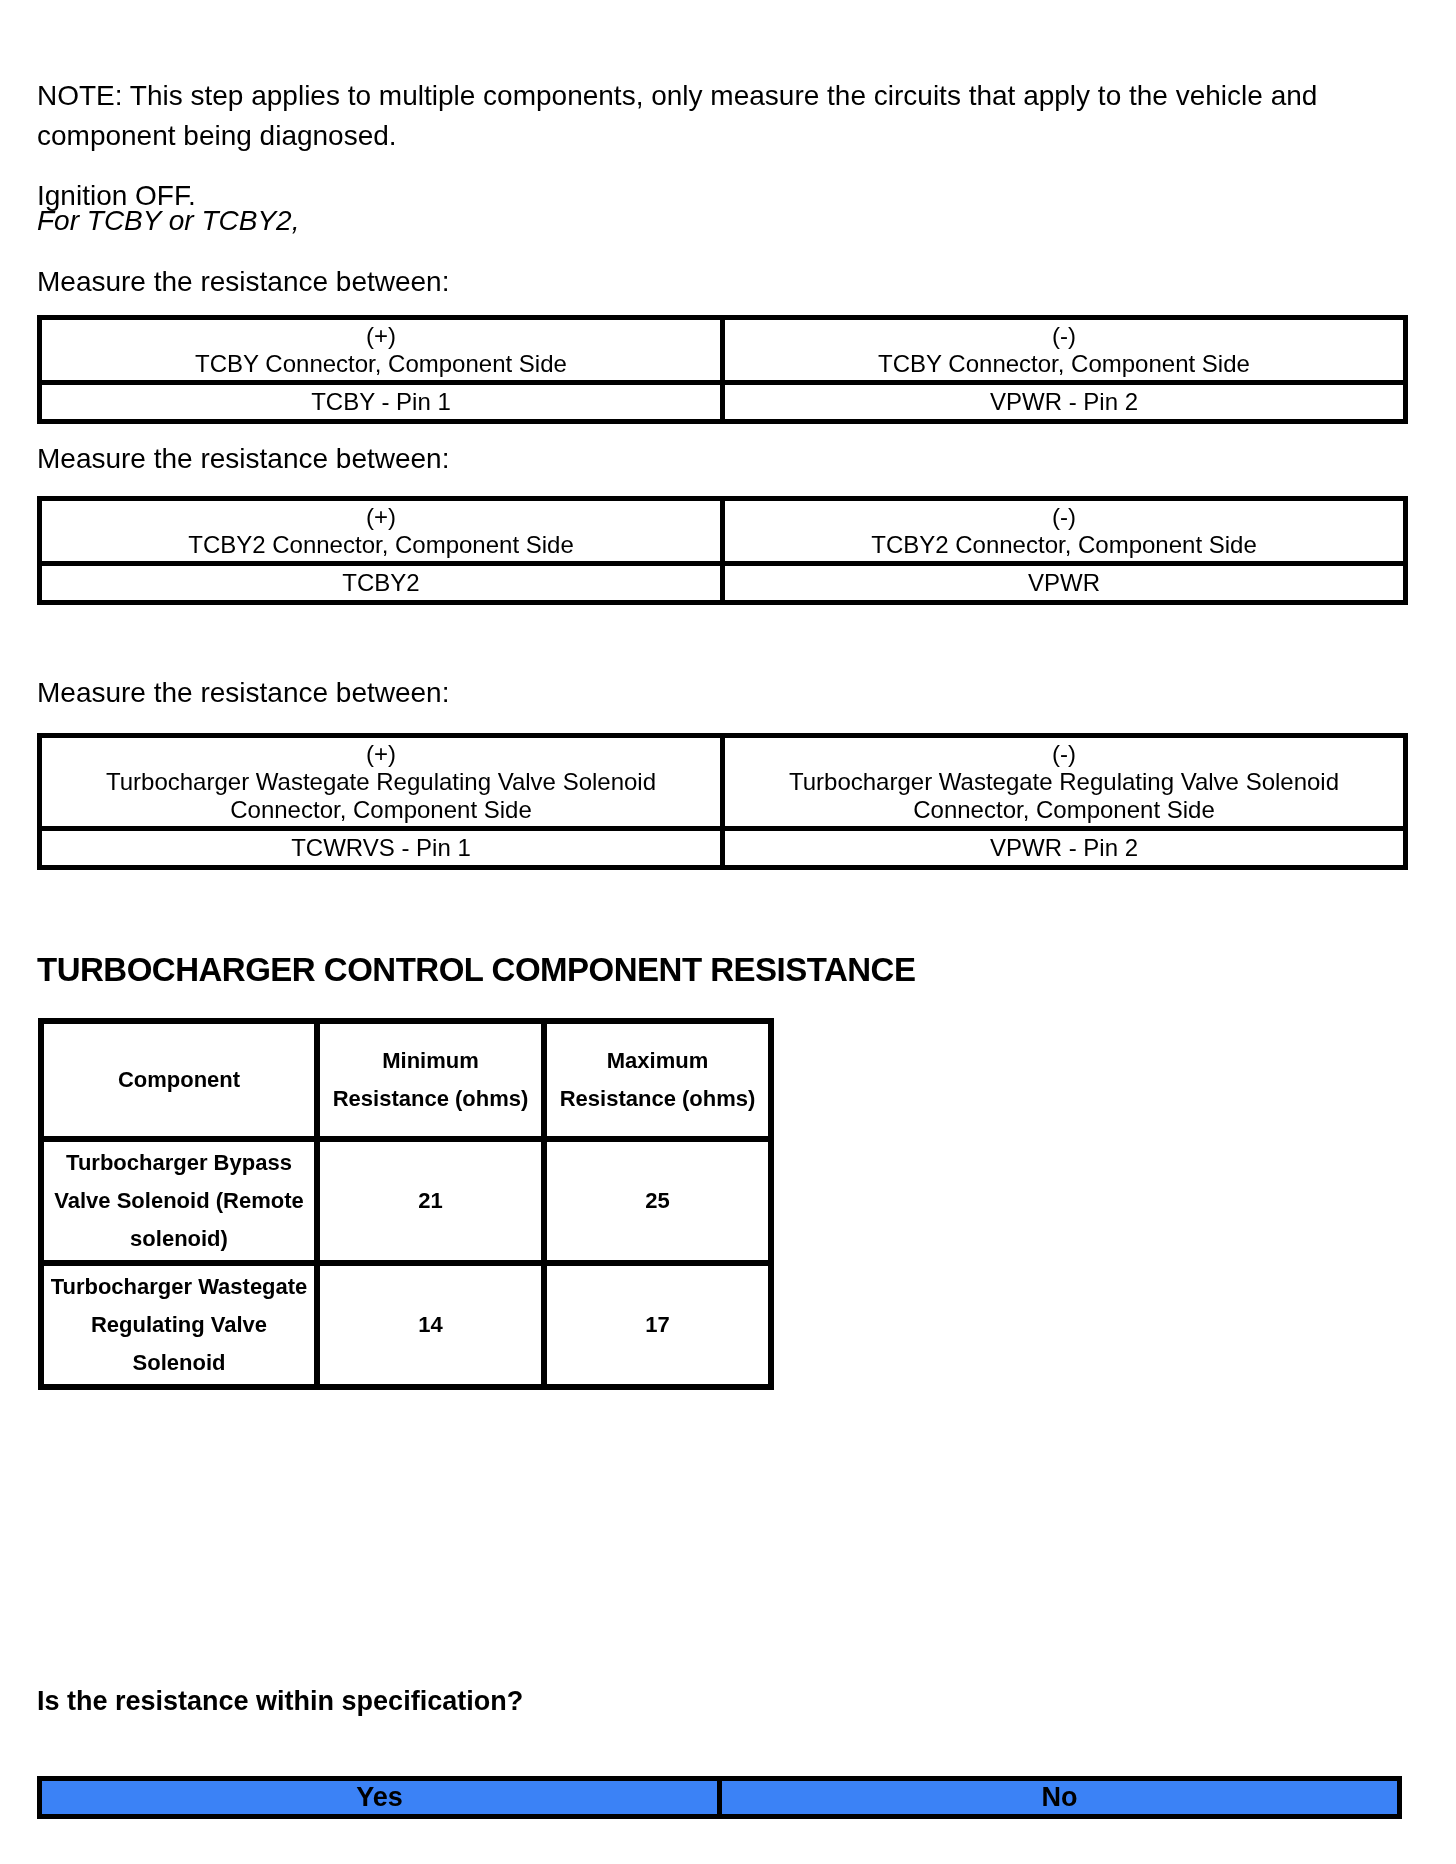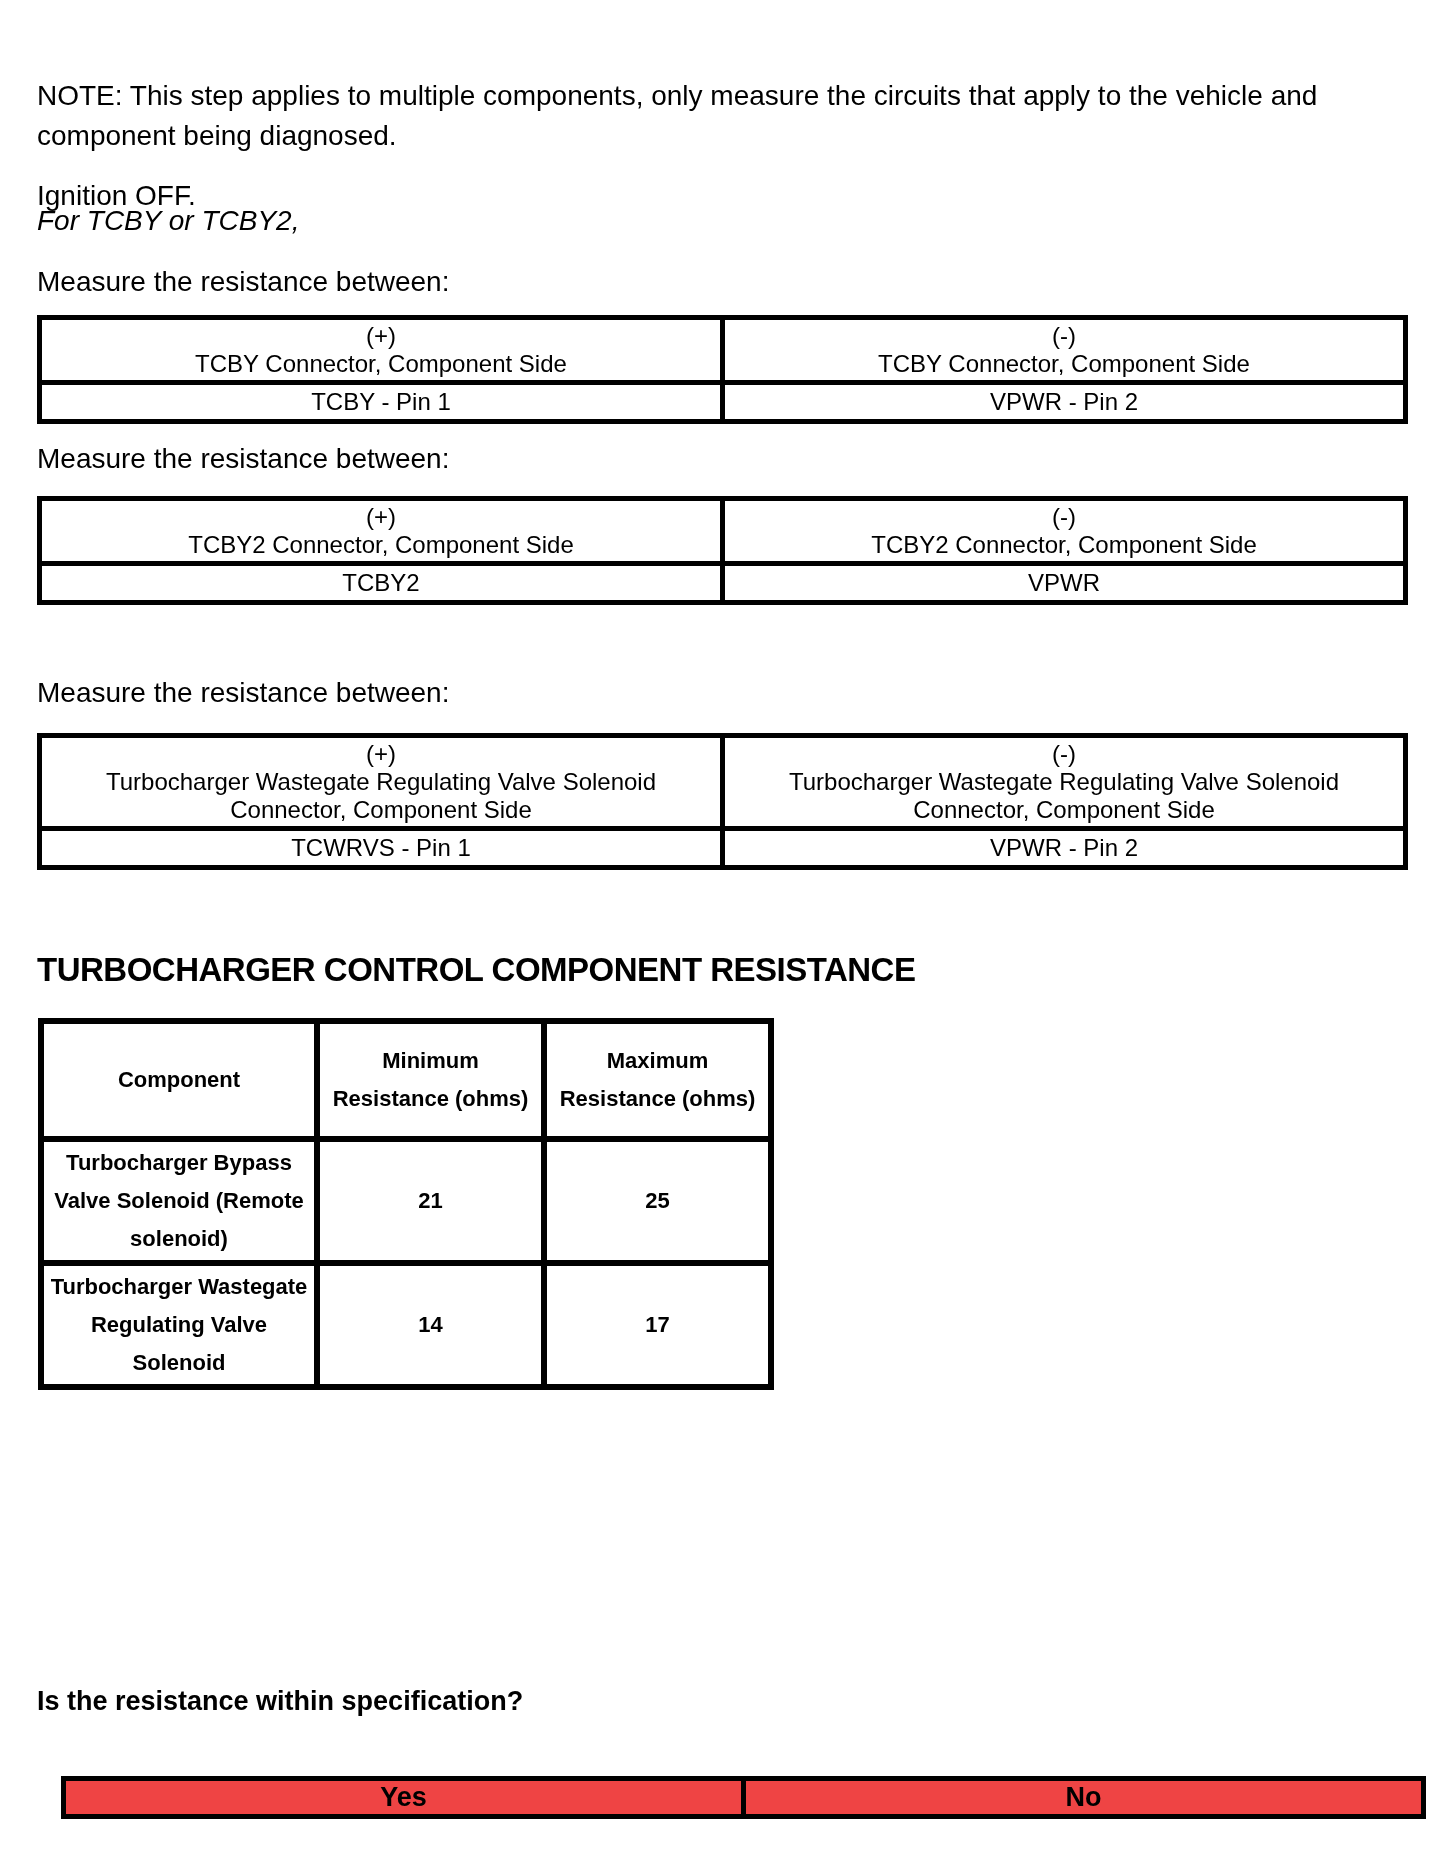--- a/index.html
+++ b/index.html
@@ -96,22 +96,21 @@
   table.res th.c-comp, table.res td.c-comp { width: 262px; }
   table.res th.c-min,  table.res td.c-min  { width: 213px; }
   table.res th.c-max,  table.res td.c-max  { width: 213px; }
   table.res tr.hdr-row th { height: 108px; font-weight: bold; }
 
   
   table.ans {
     border-collapse: collapse;
     table-layout: fixed;
     width: 1365px;
-    background: #ef4444;
-    margin-left: 24px;
+    background: #3b82f6;
   }
   .ans-pos { top: 1776px; }
   table.ans td {
     border: 5px solid #000000;
     width: 50%;
     text-align: center;
     vertical-align: middle;
     font-size: 27px;
     font-weight: bold;
     line-height: 31px;

